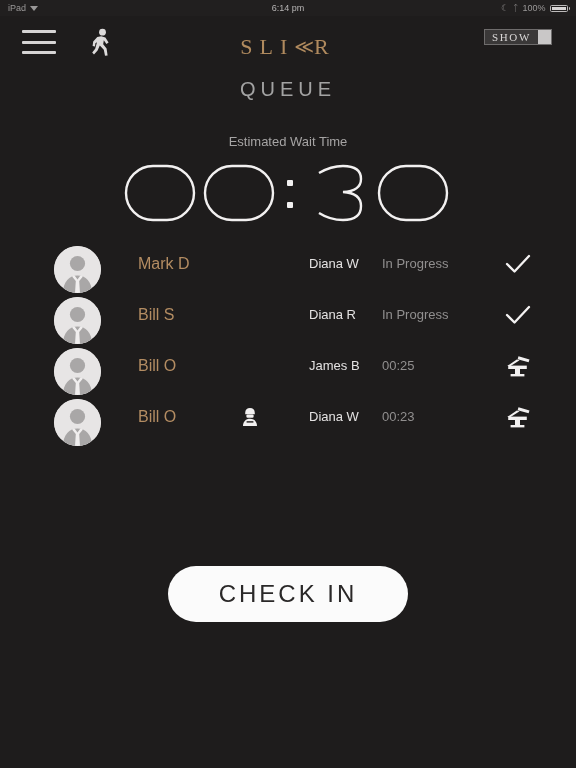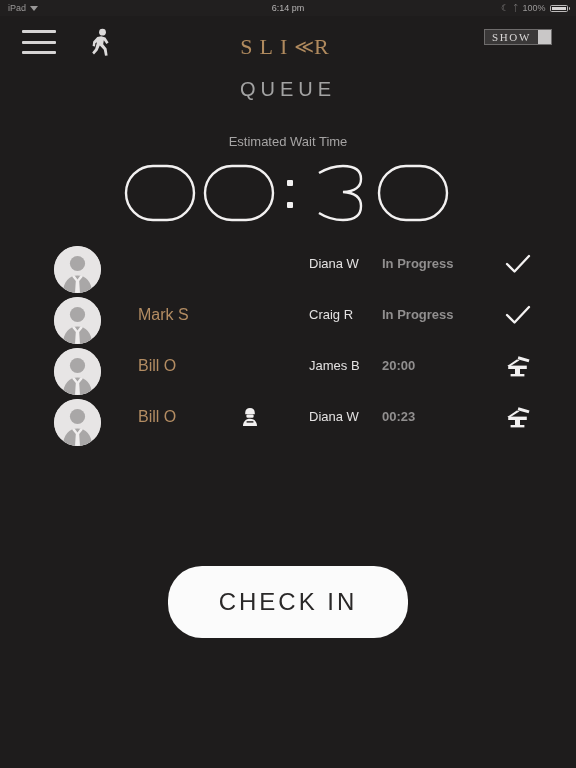--- a/index.html
+++ b/index.html
@@ -89,30 +89,30 @@
     position:absolute; left:138px; top:0; height:51px; display:flex; align-items:center;
     color:#b38c62; font-size:16px;
   }
   .q-stylist-ico { position:absolute; left:240px; top:0; height:51px; display:flex; align-items:center; }
   .q-stylist {
     position:absolute; left:285px; top:0; height:51px; display:flex; align-items:center;
     color:#e4e2e2; font-size:13px;margin-left:24px;
   }
   .q-status {
     position:absolute; left:382px; top:0; height:51px; display:flex; align-items:center;
-    color:#918f8f; font-size:13px;font-weight:bold;
+    color:#918f8f; font-size:13px;
   }
   .q-action {
     position:absolute; left:498px; top:0; width:40px; height:51px;
     display:flex; align-items:center; justify-content:center; cursor:pointer;
   }
 
   
   .checkin {
-    position:absolute; left:168px; top:566px; width:240px; height:72px;
+    position:absolute; left:168px; top:566px; width:240px; height:56px;
     background:#fbfbfb; border-radius:34px; border:none;
     color:#2a2828; font-size:24px; letter-spacing:3px;
     font-family:"Liberation Sans", sans-serif; cursor:pointer;
   }
 </style>
 </head>
 <body>
 
 <div class="app">
 
@@ -185,60 +185,61 @@
 
     <div class="q-row">
       <div class="avatar">
         <svg width="47" height="47" viewBox="0 0 47 47">
           <circle cx="23.5" cy="23.5" r="23.5" fill="#e7e5e5"></circle>
           <circle cx="23.5" cy="17.5" r="7.6" fill="#a9a7a7"></circle>
           <path d="M9 47 C9 35.5 15.5 29.5 23.5 29.5 C31.5 29.5 38 35.5 38 47 Z" fill="#a9a7a7"></path>
           <path d="M20.6 29.5 L23.5 33.6 L26.4 29.5 L29 30.6 L25.2 35 L26 47 L21 47 L21.8 35 L18 30.6 Z" fill="#f0eeee"></path>
         </svg>
       </div>
+      <div class="q-client">Mark D</div>
       <div class="q-stylist">Diana W</div>
       <div class="q-status">In Progress</div>
       <div class="q-action">
         <svg width="26" height="22" viewBox="0 0 26 22">
           <path d="M2 11 L9.5 18.5 L24 3" fill="none" stroke="#f4f2f2" stroke-width="2.3" stroke-linecap="round" stroke-linejoin="round"></path>
         </svg>
       </div>
     </div>
 
     <div class="q-row">
       <div class="avatar">
         <svg width="47" height="47" viewBox="0 0 47 47">
           <circle cx="23.5" cy="23.5" r="23.5" fill="#e7e5e5"></circle>
           <circle cx="23.5" cy="17.5" r="7.6" fill="#a9a7a7"></circle>
           <path d="M9 47 C9 35.5 15.5 29.5 23.5 29.5 C31.5 29.5 38 35.5 38 47 Z" fill="#a9a7a7"></path>
           <path d="M20.6 29.5 L23.5 33.6 L26.4 29.5 L29 30.6 L25.2 35 L26 47 L21 47 L21.8 35 L18 30.6 Z" fill="#f0eeee"></path>
         </svg>
       </div>
-      <div class="q-client">Mark S</div>
-      <div class="q-stylist">Craig R</div>
+      <div class="q-client">Bill S</div>
+      <div class="q-stylist">Diana R</div>
       <div class="q-status">In Progress</div>
       <div class="q-action">
         <svg width="26" height="22" viewBox="0 0 26 22">
           <path d="M2 11 L9.5 18.5 L24 3" fill="none" stroke="#f4f2f2" stroke-width="2.3" stroke-linecap="round" stroke-linejoin="round"></path>
         </svg>
       </div>
     </div>
 
     <div class="q-row">
       <div class="avatar">
         <svg width="47" height="47" viewBox="0 0 47 47">
           <circle cx="23.5" cy="23.5" r="23.5" fill="#e7e5e5"></circle>
           <circle cx="23.5" cy="17.5" r="7.6" fill="#a9a7a7"></circle>
           <path d="M9 47 C9 35.5 15.5 29.5 23.5 29.5 C31.5 29.5 38 35.5 38 47 Z" fill="#a9a7a7"></path>
           <path d="M20.6 29.5 L23.5 33.6 L26.4 29.5 L29 30.6 L25.2 35 L26 47 L21 47 L21.8 35 L18 30.6 Z" fill="#f0eeee"></path>
         </svg>
       </div>
       <div class="q-client">Bill O</div>
       <div class="q-stylist">James B</div>
-      <div class="q-status">20:00</div>
+      <div class="q-status">00:25</div>
       <div class="q-action">
         <svg width="28" height="26" viewBox="0 0 28 26">
           <g fill="#f2f0f0">
             <path d="M14.5 3.2 L25.5 6.4 L24.6 9.2 L13.6 6.2 Z"></path>
             <path d="M4.2 12.6 L22.8 12.6 L22.8 16.0 L4.2 16.0 Z"></path>
             <path d="M12.8 6.4 L15.6 7.2 L6.6 13.0 L3.2 13.0 Z"></path>
             <path d="M11.0 16.0 L16.0 16.0 L16.0 21.0 L11.0 21.0 Z"></path>
             <path d="M6.6 21.0 L20.4 21.0 L20.4 23.4 L6.6 23.4 Z"></path>
           </g>
         </svg>

